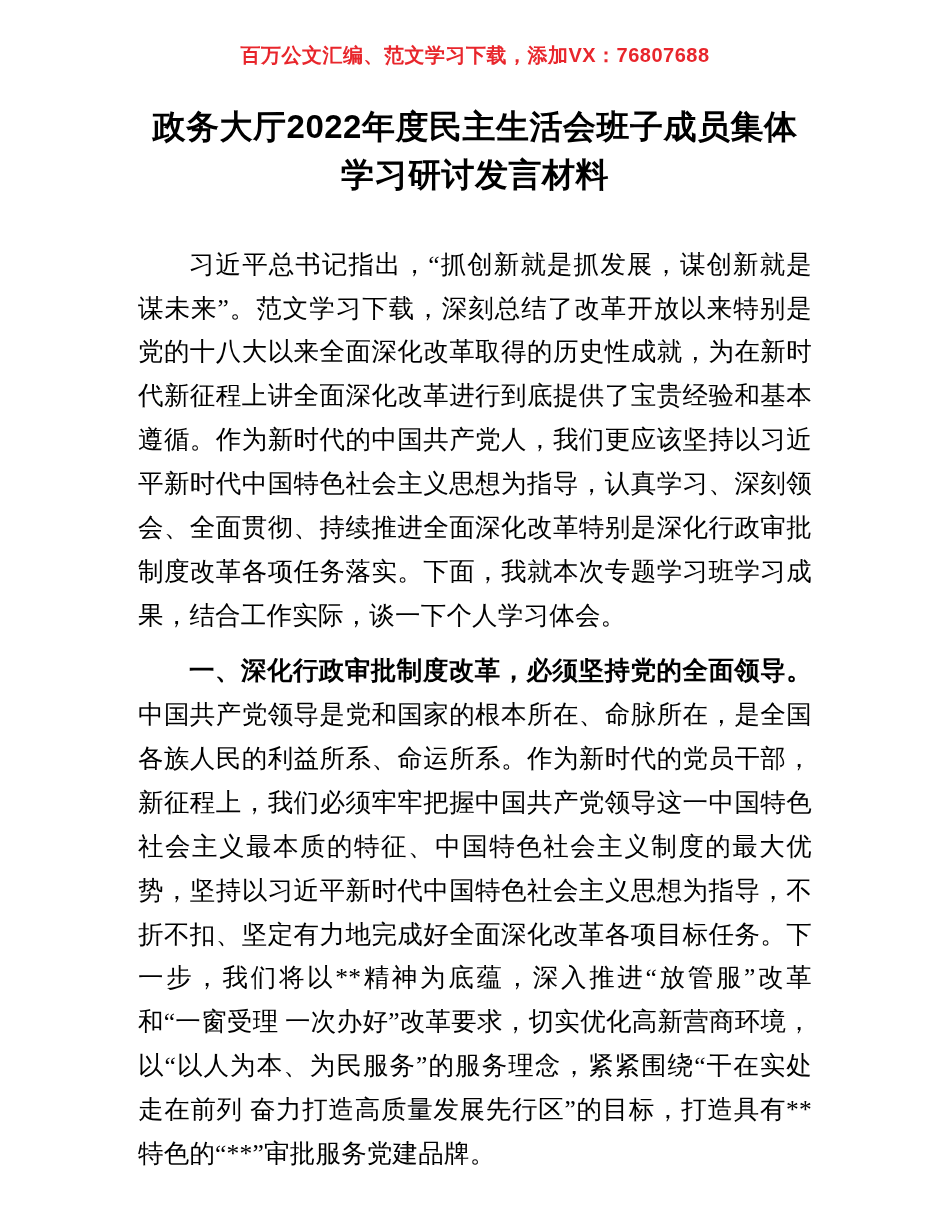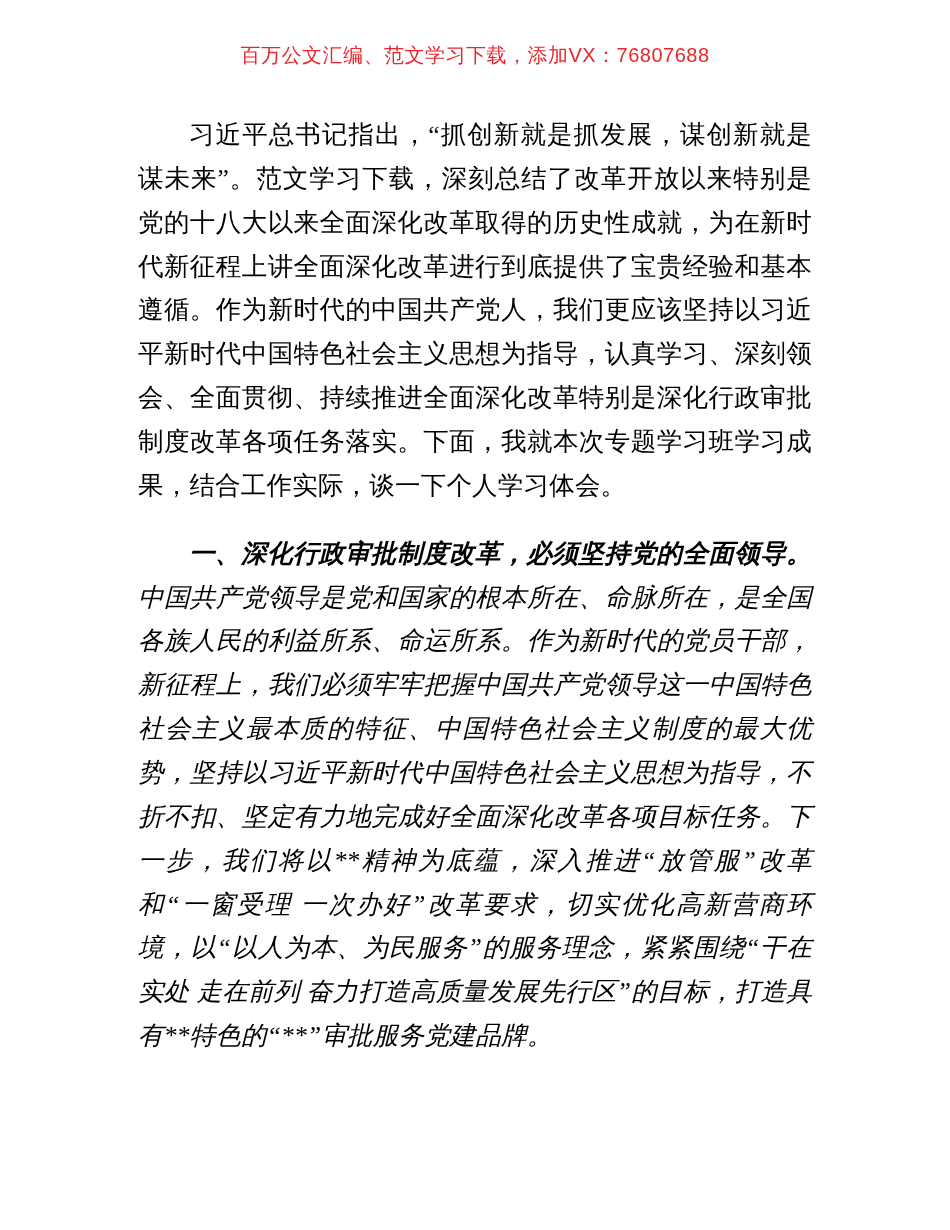--- a/index.html
+++ b/index.html
@@ -19,21 +19,21 @@
     width: 950px;
     height: 1230px;
     box-sizing: border-box;
     padding: 0 138px;
   }
   .watermark {
     margin-top: 42px;
     text-align: center;
     color: #e8262c;
     font-family: "Liberation Sans", "DejaVu Sans", sans-serif;
-    font-weight: normal;
+    font-weight: bold;
     font-size: 20px;
     letter-spacing: 0.5px;
     white-space: nowrap;
   }
   .doc-title {
     margin-top: 34px;
     text-align: center;
     font-family: "Liberation Sans", "DejaVu Sans", sans-serif;
     font-weight: bold;
     font-size: 33px;
@@ -46,35 +46,35 @@
   p.para {
     margin: 0;
     font-size: 25.5px;
     line-height: 1.72;
     text-align: justify;
     text-justify: inter-ideograph;
     text-indent: 2em;
     letter-spacing: 0.2px;
   }
   p.para + p.para {
-    margin-top: 24px;
-    font-style: italic;
+    margin-top: 12px;
   }
   .lead {
     font-family: "Liberation Sans", "DejaVu Sans", sans-serif;
     font-weight: bold;
   }
 </style>
 </head>
 <body>
 
 <div class="page">
 
   <div class="watermark">百万公文汇编、范文学习下载，添加VX：76807688</div>
 
+  <h1 class="doc-title">政务大厅2022年度民主生活会班子成员集体学习研讨发言材料</h1>
 
   <div class="body-block">
 
     <p class="para"><span>习近平总书记指出，“抓创新就是抓发展，谋创新就是谋未来”。范文学习下载，深刻总结了改革开放以来特别是党的十八大以来全面深化改革取得的历史性成就，为在新时代新征程上讲全面深化改革进行到底提供了宝贵经验和基本遵循。作为新时代的中国共产党人，我们更应该坚持以习近平新时代中国特色社会主义思想为指导，认真学习、深刻领会、全面贯彻、持续推进全面深化改革特别是深化行政审批制度改革各项任务落实。下面，我就本次专题学习班学习成果，结合工作实际，谈一下个人学习体会。</span></p>
 
     <p class="para"><span class="lead">一、深化行政审批制度改革，必须坚持党的全面领导。</span><span>中国共产党领导是党和国家的根本所在、命脉所在，是全国各族人民的利益所系、命运所系。作为新时代的党员干部，新征程上，我们必须牢牢把握中国共产党领导这一中国特色社会主义最本质的特征、中国特色社会主义制度的最大优势，坚持以习近平新时代中国特色社会主义思想为指导，不折不扣、坚定有力地完成好全面深化改革各项目标任务。下一步，我们将以**精神为底蕴，深入推进“放管服”改革和“一窗受理 一次办好”改革要求，切实优化高新营商环境，以“以人为本、为民服务”的服务理念，紧紧围绕“干在实处 走在前列 奋力打造高质量发展先行区”的目标，打造具有**特色的“**”审批服务党建品牌。</span></p>
 
   </div>
 </div>
 

